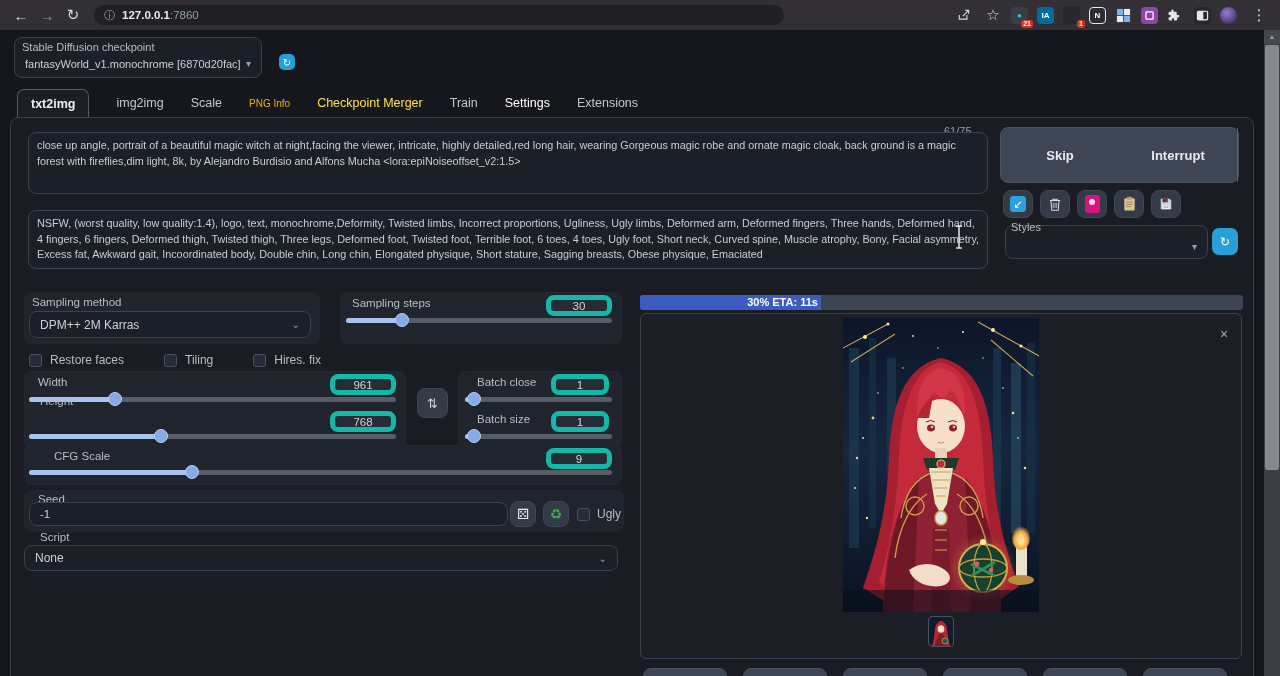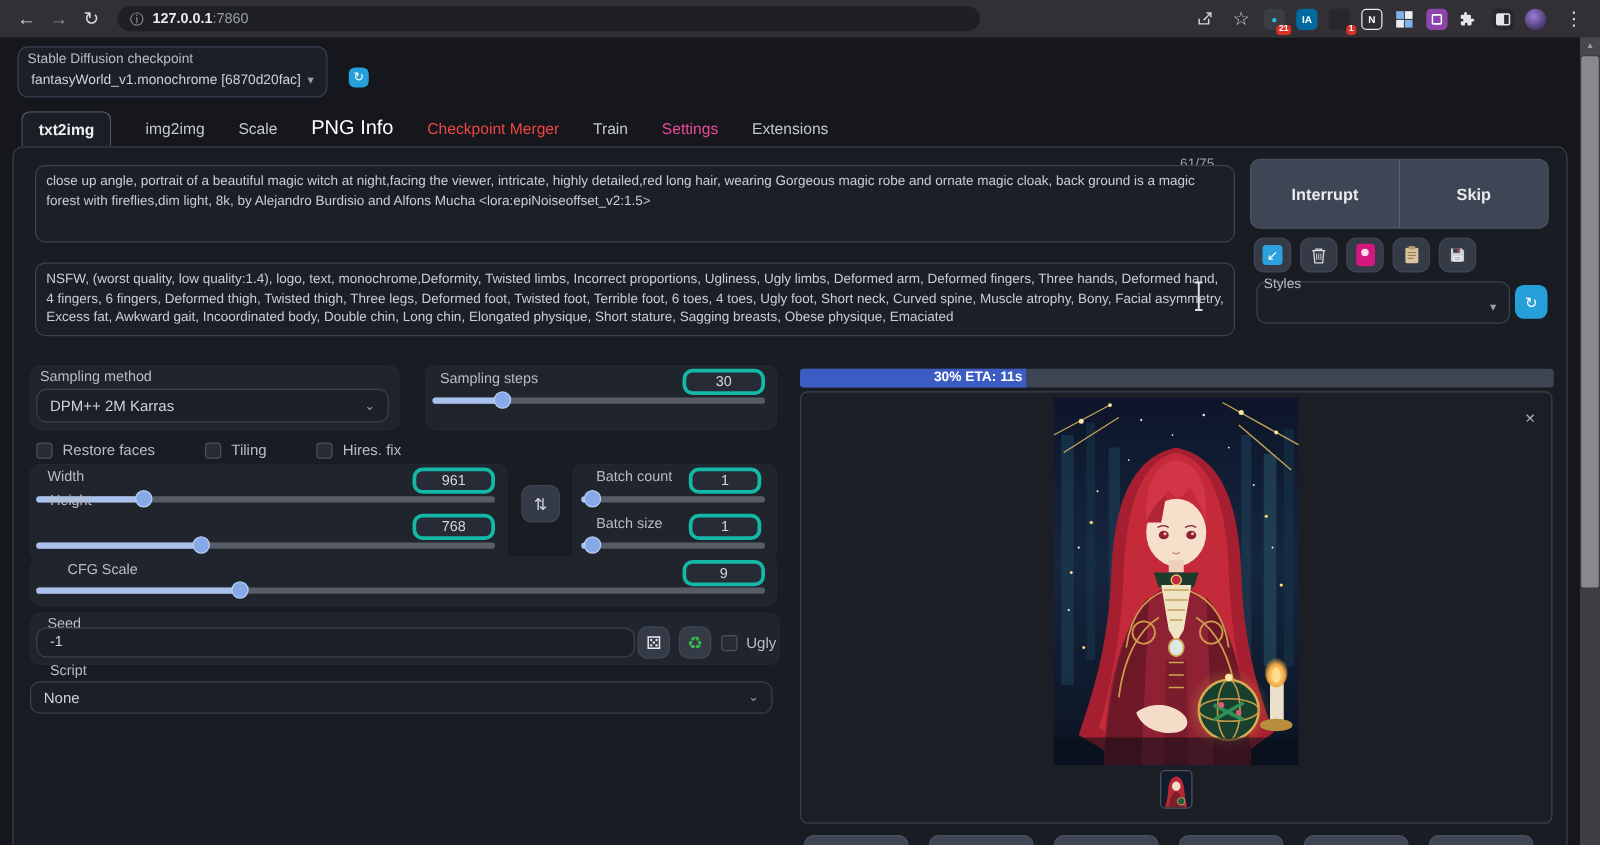--- a/index.html
+++ b/index.html
@@ -20,21 +20,21 @@
   .port { color:#9aa0a6; }
   #chrome-right { margin-left:auto; display:flex; align-items:center; gap:9px; padding-right:8px; }
   .ext { width:17px; height:17px; border-radius:4px; position:relative; display:flex;
     align-items:center; justify-content:center; font-size:8px; color:#fff; font-weight:bold; }
   .badge { position:absolute; bottom:-4px; right:-5px; background:#d93025; color:#fff;
     font-size:7px; font-weight:bold; border-radius:3px; padding:0 2px; line-height:8px; height:8px; }
 
   
   .lbl { color:#b9bdc5; font-size:11.5px; }
   .block { position:absolute; background:#20242d; border:1px solid #31374233; border-radius:8px; }
-  .box { background:#262b35; border:3px solid #14b8a6; border-radius:8px; color:#d3d6dc;
+  .box { background:#262b35; border:5px solid #14b8a6; border-radius:8px; color:#d3d6dc;
     font-size:11.5px; display:flex; align-items:center; justify-content:center; }
   .dd { background:#1b1f28; border:1px solid #3a4150; border-radius:8px; color:#cdd1d8;
     font-size:12px; display:flex; align-items:center; padding:0 10px; }
   .dd .caret { margin-left:auto; color:#9aa0ab; font-size:10px; }
   .slider-track { position:absolute; height:5px; border-radius:3px; background:#575c66; }
   .slider-fill { position:absolute; left:0; top:0; height:5px; border-radius:3px; background:#a9c1ec; }
   .knob { position:absolute; top:-5px; width:14px; height:14px; border-radius:50%;
     background:#86a9e9; border:1px solid #b9cdf2; }
   .chk { width:13px; height:13px; background:#262b35; border:1px solid #4a5160; border-radius:3px; display:inline-block; }
   .icon-btn { background:#343a46; border:1px solid #3f4654; border-radius:8px; display:flex;
@@ -115,24 +115,24 @@
     <span style="font-size:11px">fantasyWorld_v1.monochrome [6870d20fac]</span>
     <span class="caret">▾</span>
   </div>
   <div class="abs lbl" style="left:22px; top:41px; font-size:11px; background:transparent">Stable Diffusion checkpoint</div>
   <div class="abs blue-btn" style="left:279px; top:54px; width:16px; height:16px; font-size:10px">↻</div>
 
   <div class="abs" style="left:17px; top:89px; display:flex; align-items:center; gap:27px; height:28px;">
     <div style="border:1px solid #555b66; border-bottom:0; border-radius:7px 7px 0 0; background:#1b1e25; height:28px; padding:0 13px; display:flex; align-items:center; color:#eceef1; font-size:12.5px; font-weight:bold">txt2img</div>
     <div style="color:#c3c7ce; font-size:12.5px">img2img</div>
     <div style="color:#c3c7ce; font-size:12.5px">Scale</div>
-    <div style="color:#ffffff; font-size:16px">PNG Info</div>
-    <div style="color:#ef4444; font-size:12.5px">Checkpoint Merger</div>
+    <div style="color:#eab308; font-size:10px">PNG Info</div>
+    <div style="color:#fde047; font-size:12.5px">Checkpoint Merger</div>
     <div style="color:#c3c7ce; font-size:12.5px">Train</div>
-    <div style="color:#ec4899; font-size:12.5px">Settings</div>
+    <div style="color:#ffffff; font-size:12.5px">Settings</div>
     <div style="color:#c3c7ce; font-size:12.5px">Extensions</div>
   </div>
 
   <div class="abs" style="left:10px; top:117px; width:1244px; height:600px; background:#191c23; border:1px solid #3a4048; border-radius:8px"></div>
 
   <div class="abs" style="left:944px; top:125px; color:#9ba0a8; font-size:11px">61/75</div>
 
   <div class="ta-wrap" style="left:28px; top:132px; width:960px; height:62px">
     <textarea spellcheck="false" style="">close up angle, portrait of a beautiful magic witch at night,facing the viewer, intricate, highly detailed,red long hair, wearing Gorgeous magic robe and ornate magic cloak, back ground is a magic forest with fireflies,dim light, 8k, by Alejandro Burdisio and Alfons Mucha &lt;lora:epiNoiseoffset_v2:1.5&gt;</textarea>
   </div>
@@ -141,22 +141,22 @@
     <textarea spellcheck="false" style="">NSFW, (worst quality, low quality:1.4), logo, text, monochrome,Deformity, Twisted limbs, Incorrect proportions, Ugliness, Ugly limbs, Deformed arm, Deformed fingers, Three hands, Deformed hand, 4 fingers, 6 fingers, Deformed thigh, Twisted thigh, Three legs, Deformed foot, Twisted foot, Terrible foot, 6 toes, 4 toes, Ugly foot, Short neck, Curved spine, Muscle atrophy, Bony, Facial asymmetry, Excess fat, Awkward gait, Incoordinated body, Double chin, Long chin, Elongated physique, Short stature, Sagging breasts, Obese physique, Emaciated</textarea>
   </div>
 
   <div class="abs" style="left:953px; top:224px">
     <svg width="12" height="26" viewBox="0 0 12 26">
         <path d="M3 2h6M3 24h6M6 2v22" stroke="#e8eaee" stroke-width="1.6" fill="none" opacity="0.95"></path>
       </svg>
   </div>
 
   <div class="abs" style="left:1000px; top:127px; width:239px; height:56px; background:#3e4655; border:1px solid #4a5262; border-radius:8px; display:flex">
+    <div style="flex:1; display:flex; align-items:center; justify-content:center; color:#e9ebef; font-size:13px; font-weight:bold">Skip</div>
     <div style="flex:1; display:flex; align-items:center; justify-content:center; color:#e9ebef; font-size:13px; font-weight:bold; border-right:1px solid #596074">Interrupt</div>
-    <div style="flex:1; display:flex; align-items:center; justify-content:center; color:#e9ebef; font-size:13px; font-weight:bold">Skip</div>
   </div>
 
   <div class="abs" style="left:1003px; top:190px; display:flex; gap:7px">
     <div class="icon-btn" style="width:30px; height:28px">
       <span style="background:#2ba2dc; color:#fff; width:16px; height:16px; border-radius:3px; font-size:11px; display:flex; align-items:center; justify-content:center">↙</span>
     </div>
     <div class="icon-btn" style="width:30px; height:28px">
       <svg width="14" height="15" viewBox="0 0 24 26">
           <path d="M3 6h18M8 6V4h8v2M5 6l1.5 17h11L19 6" fill="none" stroke="#d8dadf" stroke-width="1.8"></path>
           <path d="M9 10v9M12 10v9M15 10v9" stroke="#d8dadf" stroke-width="1.3"></path>
@@ -230,21 +230,21 @@
   <div class="slider-track" style="left:29px; top:434px; width:367px">
     <div class="slider-fill" style="width:36%"></div>
       <div class="knob" style="left:calc(36% - 7px)"></div>
   </div>
 
   <div class="abs icon-btn" style="left:417px; top:388px; width:31px; height:30px; color:#cfd3da; font-size:13px">
       <span>⇅</span>
     </div>
 
   <div class="block" style="left:458px; top:371px; width:164px; height:78px"></div>
-  <div class="abs lbl" style="left:477px; top:376px">Batch count</div>
+  <div class="abs lbl" style="left:477px; top:376px">Batch close</div>
   <div class="abs box" style="left:551px; top:374px; width:58px; height:21px">1</div>
   <div class="slider-track" style="left:465px; top:397px; width:147px">
     <div class="slider-fill" style="width:4%"></div>
       <div class="knob" style="left:calc(4% - 4px)"></div>
   </div>
   <div class="abs lbl" style="left:477px; top:413px">Batch size</div>
   <div class="abs box" style="left:551px; top:411px; width:58px; height:21px">1</div>
   <div class="slider-track" style="left:465px; top:434px; width:147px">
     <div class="slider-fill" style="width:4%"></div>
       <div class="knob" style="left:calc(4% - 4px)"></div>

